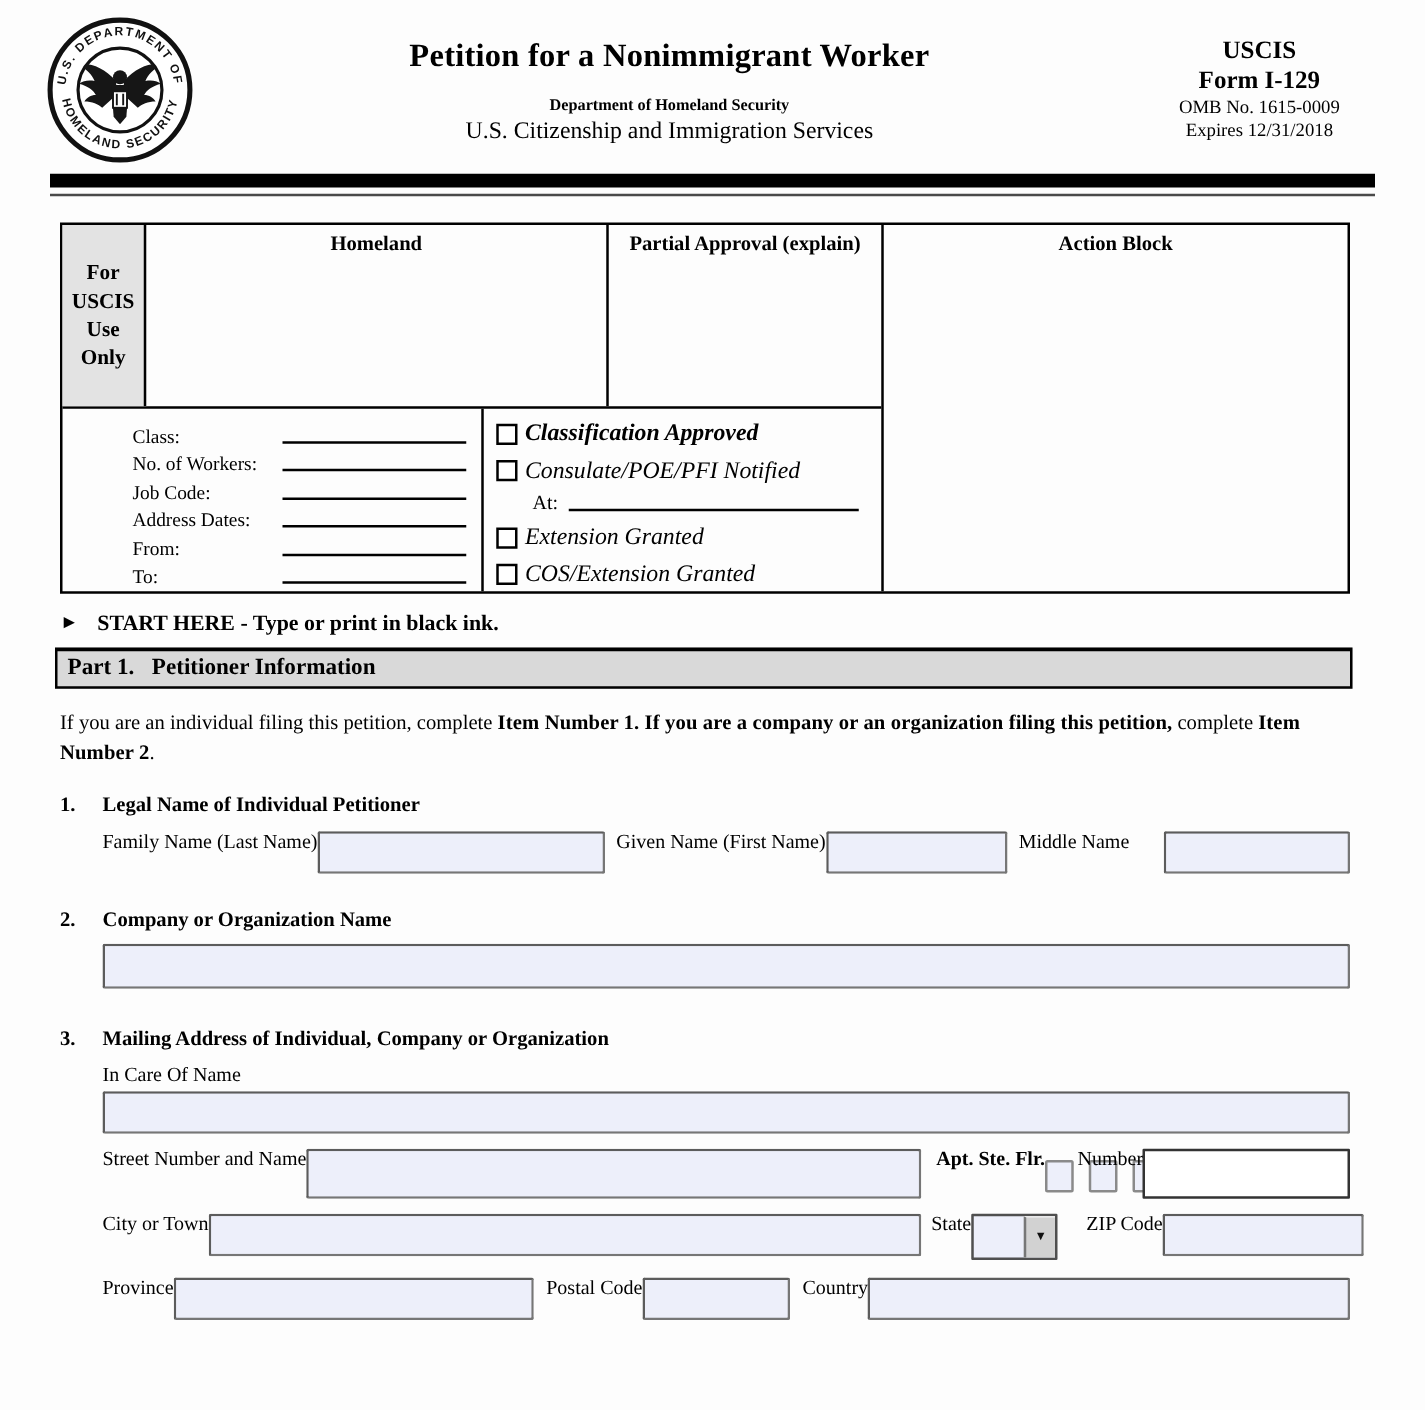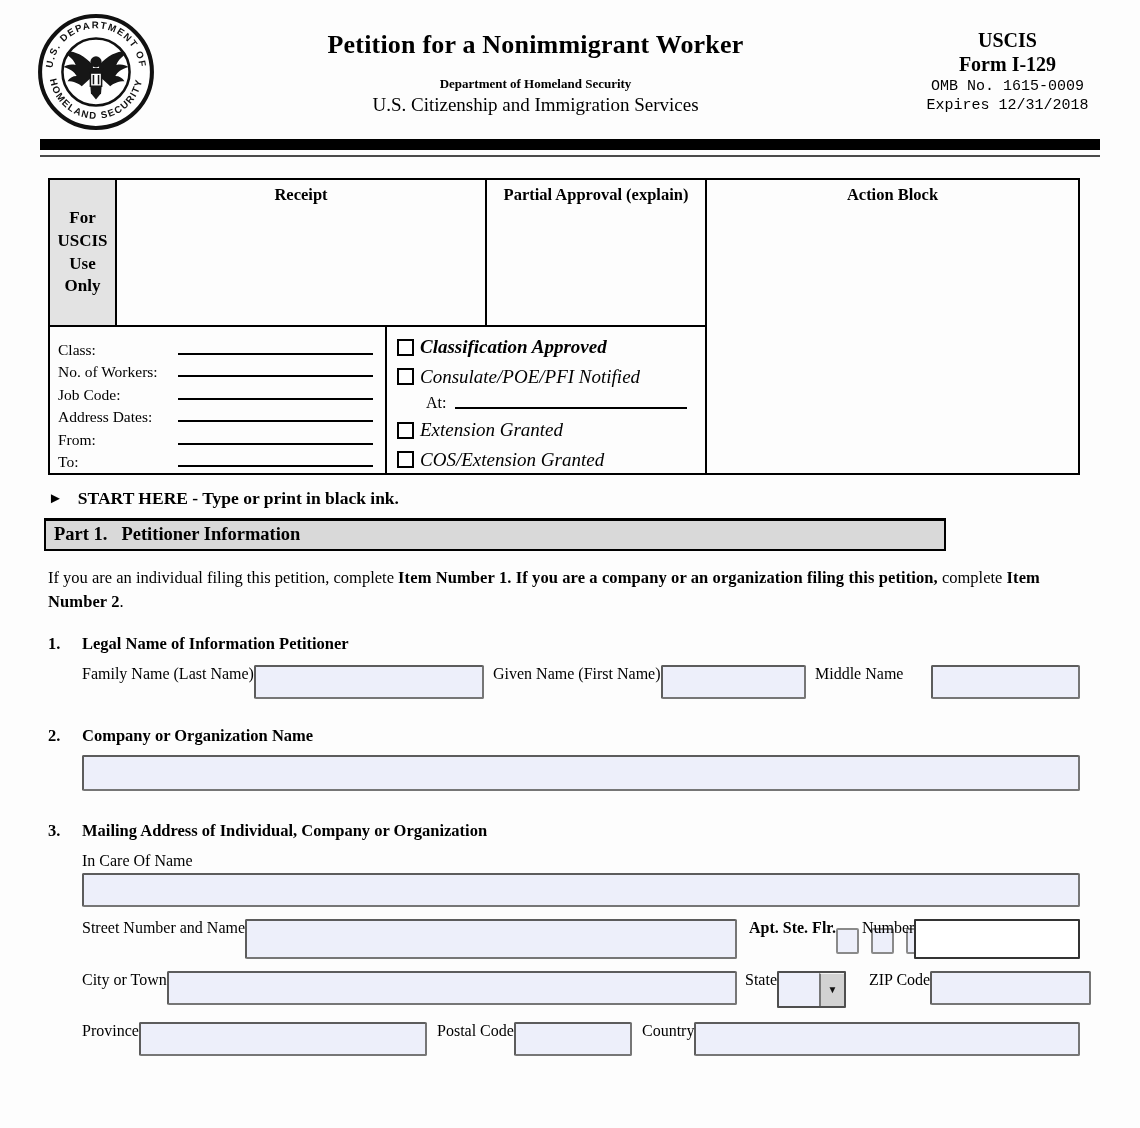--- a/index.html
+++ b/index.html
@@ -13,55 +13,55 @@
 
   
   .header { display: flex; align-items: flex-start; }
   .seal-wrap { width: 120px; height: 120px; flex: 0 0 auto; margin-left: -4px; }
   .header-center { flex: 1; text-align: center; }
   .form-title { font-size: 26px; font-weight: bold; margin-top: 18px; letter-spacing: .2px; }
   .dept-line  { font-size: 13px; font-weight: bold; margin-top: 16px; }
   .svc-line   { font-size: 19px; margin-top: 2px; }
   .header-right { width: 185px; text-align: center; margin-top: 16px; flex: 0 0 auto; }
   .hr-agency, .hr-formnum { font-size: 20px; font-weight: bold; line-height: 1.22; }
-  .hr-omb, .hr-exp { font-size: 15px; line-height: 1.3; font-family: Liberation Mono, monospace; }
+  .hr-omb, .hr-exp { font-size: 15px; line-height: 1.3; }
 
   .bar-thick { height: 11px; background: #000; margin-top: 7px; }
   .bar-thin  { height: 2px; background: #4a4a4a; margin-top: 5px; }
 
   
   .uscis-table { display: flex; border: 2px solid #000; margin: 21px 0 0 8px; width: 1032px; }
   .ut-left { flex: 1; display: flex; flex-direction: column; }
   .ut-row1 { display: flex; height: 147px; border-bottom: 2px solid #000; }
   .ut-gray {
     width: 67px; background: #e3e3e3; border-right: 2px solid #000;
     display: flex; align-items: center; justify-content: center;
     text-align: center; font-weight: bold; font-size: 17px; line-height: 1.35; padding: 0 3px;
   }
   .ut-receipt { flex: 1; border-right: 2px solid #000; text-align: center; font-weight: bold; font-size: 16.5px; padding-top: 5px; }
   .ut-partial { width: 218px; text-align: center; font-weight: bold; font-size: 16.5px; padding-top: 5px; }
   .ut-row2 { display: flex; height: 146px; }
   .ut-class { width: 337px; border-right: 2px solid #000; padding: 9px 12px 0 8px; font-size: 15.5px; }
   .class-row { display: flex; align-items: flex-end; height: 22.5px; }
-  .class-label { width: 120px; white-space: nowrap; }
+  .class-label { width: 120px; white-space: nowrap; margin-left: 48px; }
   .class-line { flex: 1; border-bottom: 2px solid #000; margin-bottom: 4px; }
   .ut-checks { flex: 1; padding: 9px 8px 0 10px; }
   .cb-row { display: flex; align-items: center; margin-bottom: 7.5px; }
   .cb-box { width: 17px; height: 17px; border: 2px solid #000; background: #fff; margin-right: 6px; flex: 0 0 auto; }
   .cb-label { font-size: 19px; white-space: nowrap; font-style: italic; }
   .cb-label.bold { font-weight: bold; }
   .at-row { display: flex; align-items: flex-end; margin: -1px 0 7px 29px; font-size: 16px; }
   .at-line { width: 232px; border-bottom: 2px solid #000; margin-left: 9px; margin-bottom: 3px; }
   .ut-action { width: 373px; border-left: 2px solid #000; text-align: center; font-weight: bold; font-size: 16.5px; padding-top: 5px; }
 
   
   .start-here { display: flex; align-items: center; margin: 13px 0 9px 8px; font-weight: bold; font-size: 17.5px; }
   .start-arrow { font-size: 15px; margin-right: 15px; }
   .part-bar {
-    width: 902px; margin-left: 4px; background: #d9d9d9;
+    width: 1038px; margin-left: 4px; background: #d9d9d9;
     border: 2px solid #000; border-top-width: 3px;
     font-weight: bold; font-size: 18.5px; padding: 3px 8px 4px 8px;
   }
   .part-bar .part-num { margin-right: 14px; }
   .instructions { margin: 15px 0 0 8px; width: 1032px; font-size: 16.5px; line-height: 1.45; }
   .instructions b { letter-spacing: .1px; }
 
   
   .item { margin-left: 8px; }
   .item-head { display: flex; font-weight: bold; font-size: 16.5px; }
@@ -143,21 +143,21 @@
     </div>
   </div>
 
   <div class="bar-thick"></div>
   <div class="bar-thin"></div>
 
   <div class="uscis-table">
     <div class="ut-left">
       <div class="ut-row1">
         <div class="ut-gray">For USCIS Use Only</div>
-        <div class="ut-receipt">Receipt</div>
+        <div class="ut-receipt">Homeland</div>
         <div class="ut-partial">Partial Approval (explain)</div>
       </div>
       <div class="ut-row2">
         <div class="ut-class">
           <div class="class-row">
             <span class="class-label">Class:</span>
             <span class="class-line"></span>
           </div>
           <div class="class-row">
             <span class="class-label">No. of Workers:</span>
@@ -214,21 +214,21 @@
 
   <div class="part-bar">
     <span class="part-num">Part 1.</span><span>Petitioner Information</span>
   </div>
 
   <div class="instructions"><span>If you are an individual filing this petition, complete </span><b>Item Number 1.  If you are a company or an organization filing this petition,</b><span> complete </span><b>Item Number 2</b><span>.</span></div>
 
   <div class="item" style="margin-top:20px;">
     <div class="item-head">
       <span class="item-num">1.</span>
-      <span>Legal Name of Information Petitioner</span>
+      <span>Legal Name of Individual Petitioner</span>
     </div>
     <div class="frow fields-indent" style="margin-top:11px; gap:9px;">
       <div class="fcol" style="width:402px;">
         <div class="field-label">Family Name (Last Name)</div>
         <input class="input-box" type="text" value="" style="">
       </div>
       <div class="fcol" style="width:313px;">
         <div class="field-label">Given Name (First Name)</div>
         <input class="input-box" type="text" value="" style="">
       </div>

